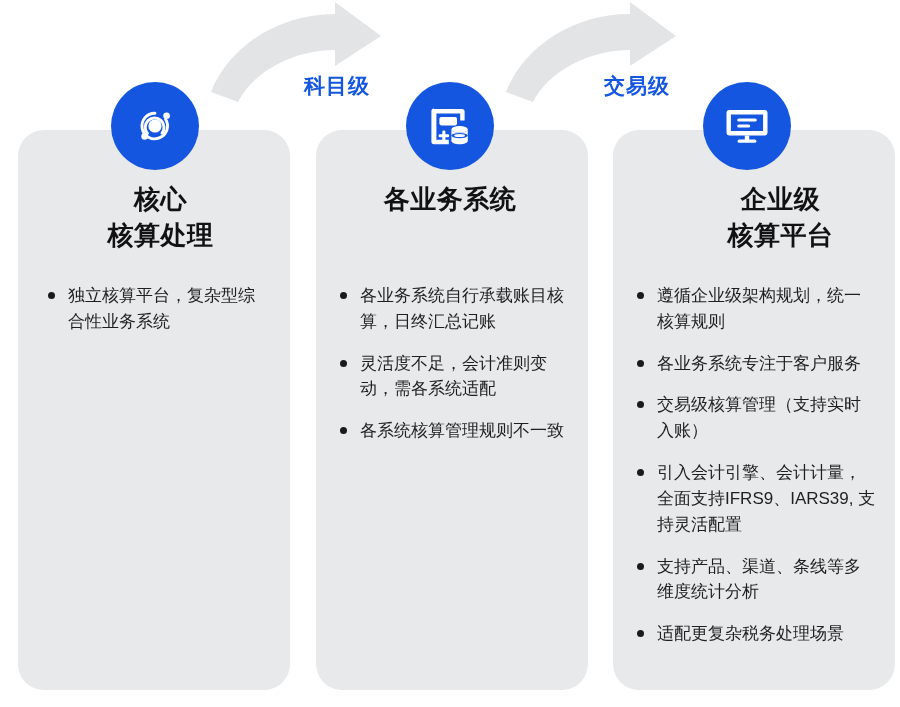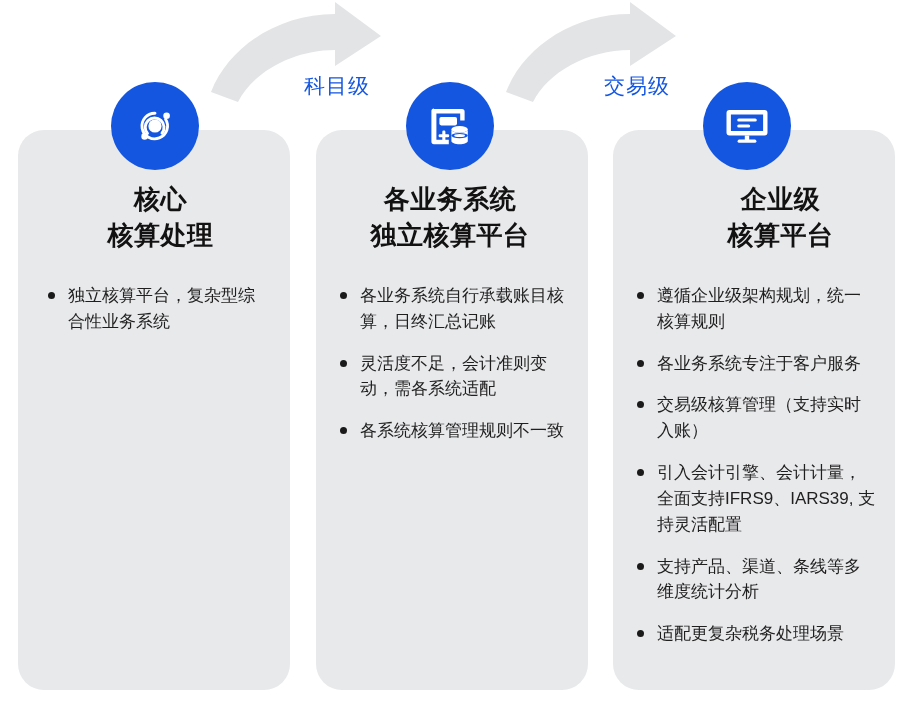--- a/index.html
+++ b/index.html
@@ -29,21 +29,21 @@
     width: 230px;
     height: 115px;
     pointer-events: none;
   }
   .arrow svg { display: block; width: 100%; height: 100%; }
 
   
   .stage-label {
     position: absolute;
     font-size: 21px;
-    font-weight: normal;
+    font-weight: bold;
     color: #1456E0;
     letter-spacing: 1px;
     white-space: nowrap;
     background: #ffffff;
     padding: 2px 4px;
     z-index: 5;
   }
 
   
   .card {
@@ -197,21 +197,20 @@
       <rect x="12.6" y="32.2" width="10.6" height="3.1" rx="1.3" fill="#ffffff"></rect>
       <ellipse cx="33.6" cy="27.4" rx="8.2" ry="3.3" fill="#ffffff"></ellipse>
       <path d="M25.4 27.4 v11.6 c0 1.8 3.7 3.3 8.2 3.3 s8.2 -1.5 8.2 -3.3 v-11.6 c0 1.8 -3.7 3.3 -8.2 3.3 s-8.2 -1.5 -8.2 -3.3 z" fill="#ffffff"></path>
       <ellipse cx="33.6" cy="33.6" rx="8.2" ry="2.6" fill="#1456E0"></ellipse>
       <ellipse cx="33.6" cy="33.6" rx="5.4" ry="1.5" fill="#ffffff"></ellipse>
     </svg>
   </div>
 
   <div class="card-title" id="title-2">
     <span>各业务系统</span>
-    <span>独立核算平台</span>
   </div>
 
   <ul class="bullets" id="bullets-2">
     <li>
       <span class="dot"></span>
       <span>各业务系统自行承载账目核算，日终汇总记账</span>
     </li>
     <li>
       <span class="dot"></span>
       <span>灵活度不足，会计准则变动，需各系统适配</span>

